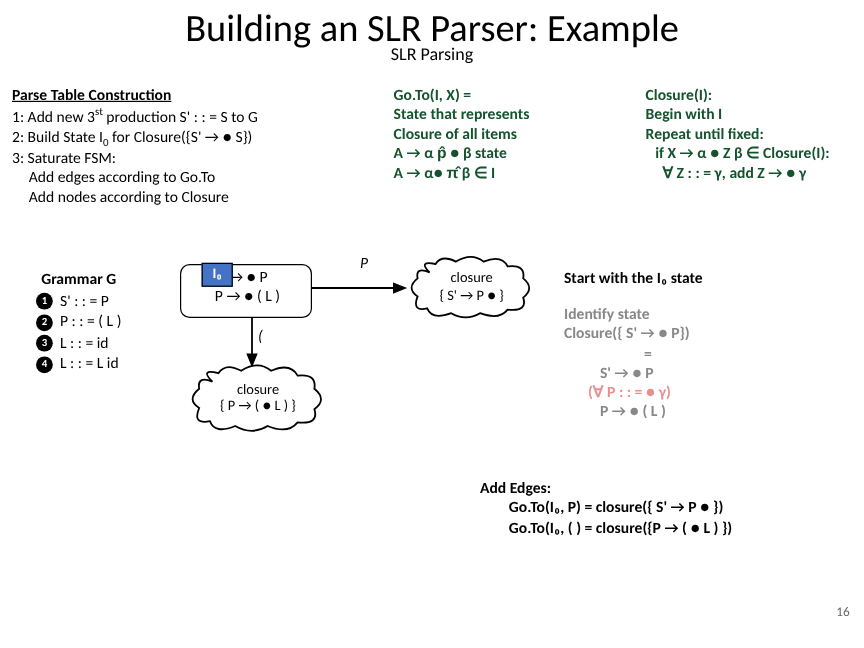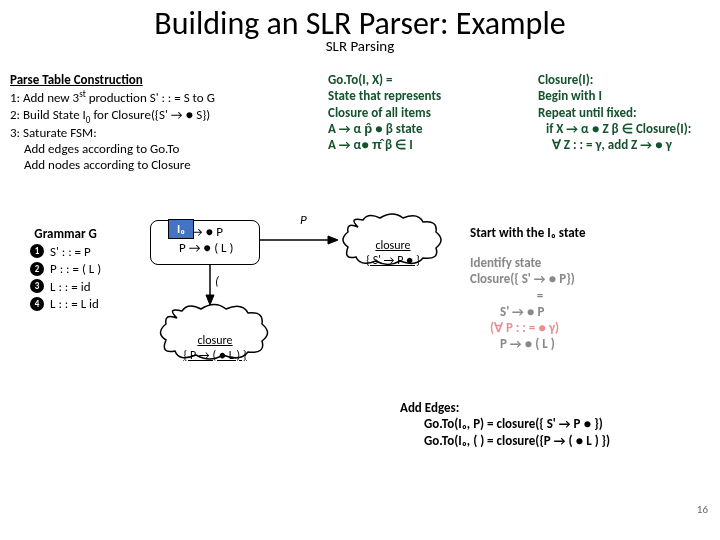--- a/index.html
+++ b/index.html
@@ -94,22 +94,21 @@
   }
   .cloud {
     position: absolute;
     width: 110px;
     height: 55px;
     font-size: 12px;
     text-align: center;
     display: flex;
     flex-direction: column;
     align-items: center;
-    justify-content: flex-end;
-    text-decoration: underline;
+    justify-content: center;
   }
   .cloud svg { position: absolute; left: 0; top: 0; width: 100%; height: 100%; z-index: 0; }
   .cloud-text { position: relative; z-index: 1; line-height: 1.2; }
   .start-text {
     position: absolute;
     left: 470px;
     top: 225px;
     font-size: 13px;
     font-weight: 700;
   }

